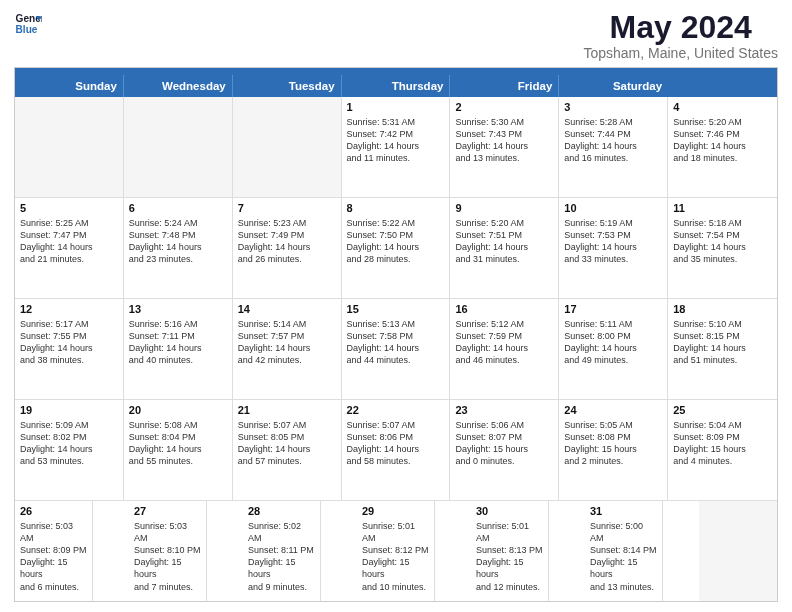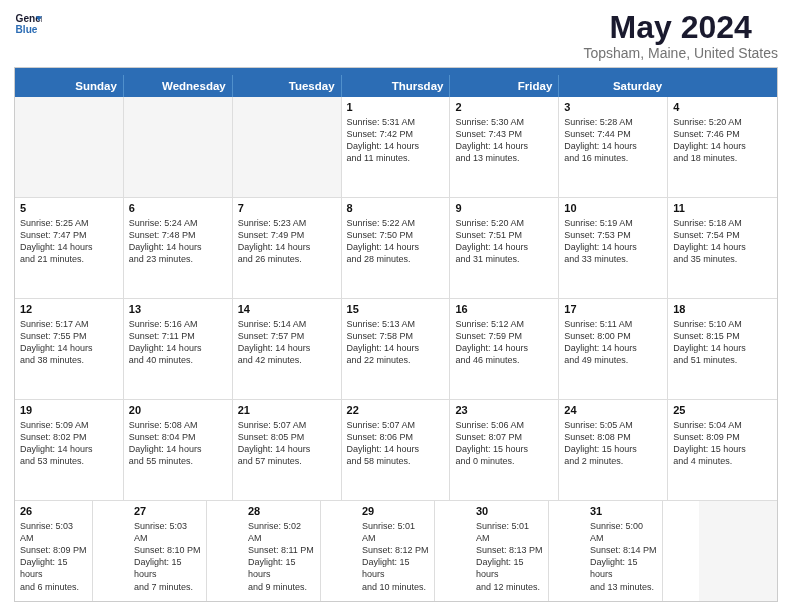--- a/index.html
+++ b/index.html
@@ -234,21 +234,21 @@
             <div class="cell-text">Sunrise: 5:14 AM</div>
             <div class="cell-text">Sunset: 7:57 PM</div>
             <div class="cell-text">Daylight: 14 hours</div>
             <div class="cell-text">and 42 minutes.</div>
           </div>
           <div class="cal-cell">
             <div class="day-num">15</div>
             <div class="cell-text">Sunrise: 5:13 AM</div>
             <div class="cell-text">Sunset: 7:58 PM</div>
             <div class="cell-text">Daylight: 14 hours</div>
-            <div class="cell-text">and 22 minutes.</div>
+            <div class="cell-text">and 44 minutes.</div>
           </div>
           <div class="cal-cell">
             <div class="day-num">16</div>
             <div class="cell-text">Sunrise: 5:12 AM</div>
             <div class="cell-text">Sunset: 7:59 PM</div>
             <div class="cell-text">Daylight: 14 hours</div>
             <div class="cell-text">and 46 minutes.</div>
           </div>
           <div class="cal-cell">
             <div class="day-num">17</div>

